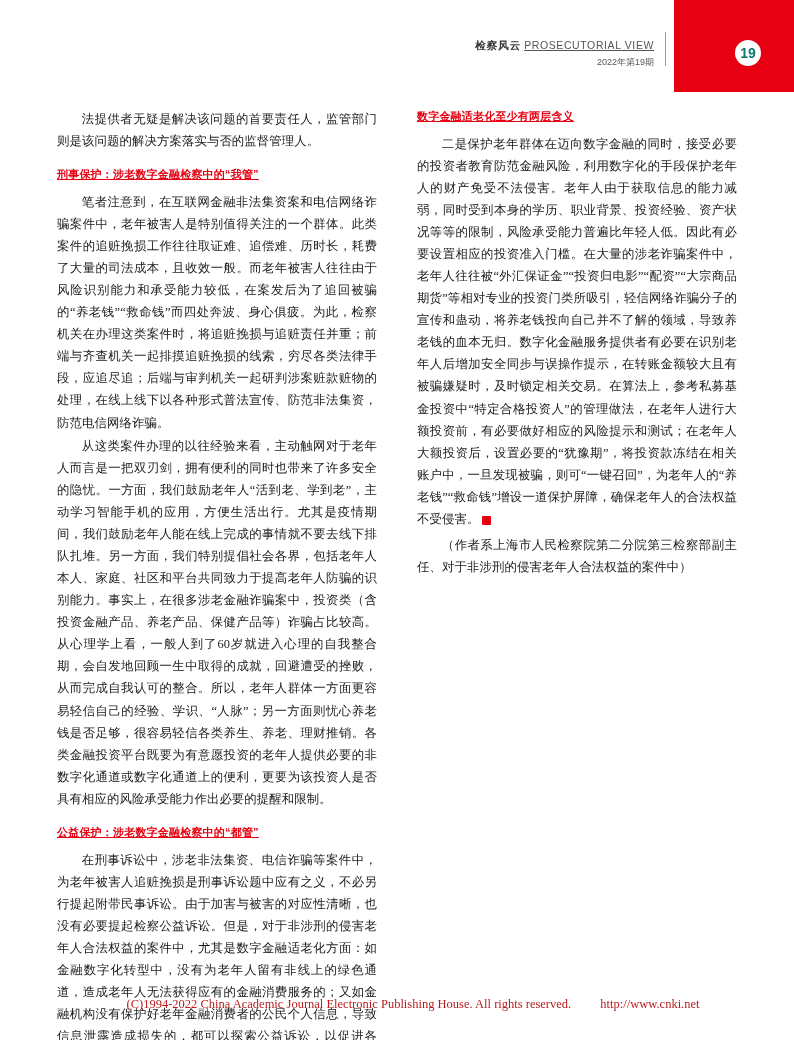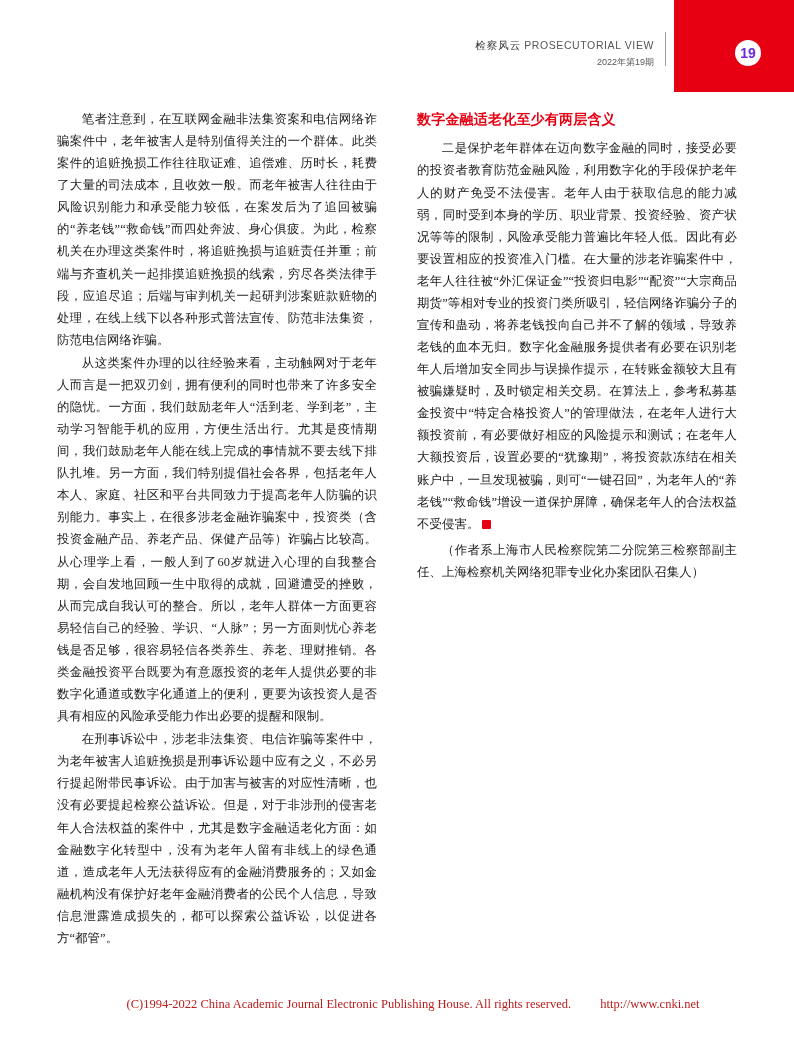--- a/index.html
+++ b/index.html
@@ -40,28 +40,29 @@
     line-height: 1.45;
   }
   .header-line1 {
     font-size: 10.5px;
     color: #222;
     letter-spacing: 0.4px;
     white-space: nowrap;
   }
   .header-line1 .brand-cn {
     font-family: "Liberation Sans", sans-serif;
-    font-weight: normal;
+    font-weight: bold;
     color: #333;
     letter-spacing: 1px;
   }
   .header-line1 .brand-en {
     font-family: "Liberation Sans", sans-serif;
     color: #555;
     letter-spacing: 0.6px;
+    text-decoration: underline;
   }
   .header-line2 {
     font-size: 9px;
     color: #555;
     margin-top: 3px;
     font-family: "Liberation Sans", sans-serif;
   }
   .header-divider {
     position: absolute;
     right: 128px;
@@ -71,21 +72,21 @@
     background: #999;
   }
   .page-badge {
     position: absolute;
     right: 33px;
     top: 40px;
     width: 26px;
     height: 26px;
     border-radius: 50%;
     background: #ffffff;
-    color: #6d28d9;
+    color: #0f766e;
     font-family: "Liberation Sans", sans-serif;
     font-weight: bold;
     font-size: 14px;
     line-height: 26px;
     text-align: center;
   }
 
   
   .content {
     position: absolute;
@@ -100,24 +101,25 @@
     width: 320px;
     height: 860px;
   }
   .col-left { left: 0; }
   .col-right { left: 360px; }
 
   .heading {
     color: #e60012;
     font-family: "Liberation Sans", sans-serif;
     font-weight: bold;
-    font-size: 14px;
+    font-size: 11px;
     line-height: 1.6;
     margin: 14px 0 7px 0;
     letter-spacing: 0.2px;
+    text-decoration: underline;
   }
   .heading:first-child { margin-top: 0; }
 
   p.para {
     font-size: 12.4px;
     line-height: 1.78;
     text-align: justify;
     margin: 0 0 1px 0;
     text-indent: 2em;
     letter-spacing: 0.1px;
@@ -177,32 +179,35 @@
     <div class="header-line2">2022年第19期</div>
   </div>
   <div class="header-divider"></div>
   <div class="page-badge">19</div>
 </div>
 
 <div class="content">
 
   <div class="col col-left">
 
-
+    <p class="para">法提供者无疑是解决该问题的首要责任人，监管部门则是该问题的解决方案落实与否的监督管理人。</p>
+
+    <h2 class="heading">刑事保护：涉老数字金融检察中的“我管”</h2>
     <p class="para">笔者注意到，在互联网金融非法集资案和电信网络诈骗案件中，老年被害人是特别值得关注的一个群体。此类案件的追赃挽损工作往往取证难、追偿难、历时长，耗费了大量的司法成本，且收效一般。而老年被害人往往由于风险识别能力和承受能力较低，在案发后为了追回被骗的“养老钱”“救命钱”而四处奔波、身心俱疲。为此，检察机关在办理这类案件时，将追赃挽损与追赃责任并重；前端与齐查机关一起排摸追赃挽损的线索，穷尽各类法律手段，应追尽追；后端与审判机关一起研判涉案赃款赃物的处理，在线上线下以各种形式普法宣传、防范非法集资，防范电信网络诈骗。</p>
     <p class="para">从这类案件办理的以往经验来看，主动触网对于老年人而言是一把双刃剑，拥有便利的同时也带来了许多安全的隐忧。一方面，我们鼓励老年人“活到老、学到老”，主动学习智能手机的应用，方便生活出行。尤其是疫情期间，我们鼓励老年人能在线上完成的事情就不要去线下排队扎堆。另一方面，我们特别提倡社会各界，包括老年人本人、家庭、社区和平台共同致力于提高老年人防骗的识别能力。事实上，在很多涉老金融诈骗案中，投资类（含投资金融产品、养老产品、保健产品等）诈骗占比较高。从心理学上看，一般人到了60岁就进入心理的自我整合期，会自发地回顾一生中取得的成就，回避遭受的挫败，从而完成自我认可的整合。所以，老年人群体一方面更容易轻信自己的经验、学识、“人脉”；另一方面则忧心养老钱是否足够，很容易轻信各类养生、养老、理财推销。各类金融投资平台既要为有意愿投资的老年人提供必要的非数字化通道或数字化通道上的便利，更要为该投资人是否具有相应的风险承受能力作出必要的提醒和限制。</p>
 
+    <h2 class="heading">公益保护：涉老数字金融检察中的“都管”</h2>
     <p class="para">在刑事诉讼中，涉老非法集资、电信诈骗等案件中，为老年被害人追赃挽损是刑事诉讼题中应有之义，不必另行提起附带民事诉讼。由于加害与被害的对应性清晰，也没有必要提起检察公益诉讼。但是，对于非涉刑的侵害老年人合法权益的案件中，尤其是数字金融适老化方面：如金融数字化转型中，没有为老年人留有非线上的绿色通道，造成老年人无法获得应有的金融消费服务的；又如金融机构没有保护好老年金融消费者的公民个人信息，导致信息泄露造成损失的，都可以探索公益诉讼，以促进各方“都管”。</p>
   </div>
 
   <div class="col col-right">
 
     <h2 class="heading">数字金融适老化至少有两层含义</h2>
     <p class="para"><span>二是保护老年群体在迈向数字金融的同时，接受必要的投资者教育防范金融风险，利用数字化的手段保护老年人的财产免受不法侵害。老年人由于获取信息的能力减弱，同时受到本身的学历、职业背景、投资经验、资产状况等等的限制，风险承受能力普遍比年轻人低。因此有必要设置相应的投资准入门槛。在大量的涉老诈骗案件中，老年人往往被“外汇保证金”“投资归电影”“配资”“大宗商品期货”等相对专业的投资门类所吸引，轻信网络诈骗分子的宣传和蛊动，将养老钱投向自己并不了解的领域，导致养老钱的血本无归。数字化金融服务提供者有必要在识别老年人后增加安全同步与误操作提示，在转账金额较大且有被骗嫌疑时，及时锁定相关交易。在算法上，参考私募基金投资中“特定合格投资人”的管理做法，在老年人进行大额投资前，有必要做好相应的风险提示和测试；在老年人大额投资后，设置必要的“犹豫期”，将投资款冻结在相关账户中，一旦发现被骗，则可“一键召回”，为老年人的“养老钱”“救命钱”增设一道保护屏障，确保老年人的合法权益不受侵害。</span><span class="inline-mark">■</span></p>
 
-    <p class="byline">（作者系上海市人民检察院第二分院第三检察部副主任、上海检察机关网络犯罪专业化办案团队召集人）</p>
+    <p class="byline">（作者系上海市人民检察院第二分院第三检察部副主任、对于非涉刑的侵害老年人合法权益的案件中）</p>
   </div>
 </div>
 
 <div class="footer">
   <span class="fline">(C)1994-2022 China Academic Journal Electronic Publishing House. All rights reserved.</span>
   <span class="fline furl">http://www.cnki.net</span>
 </div>
 
 </body></html>

